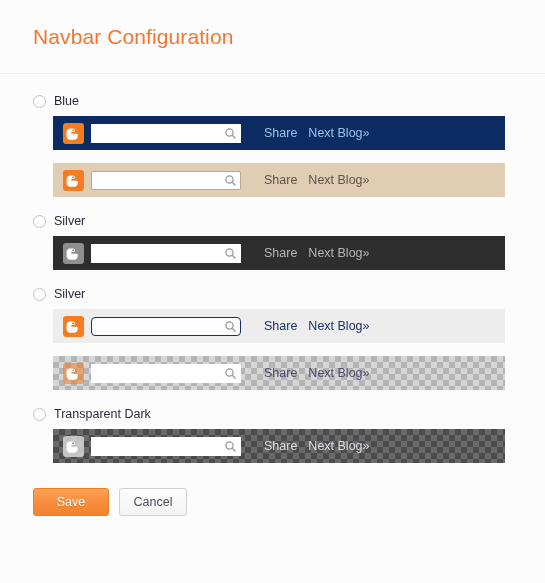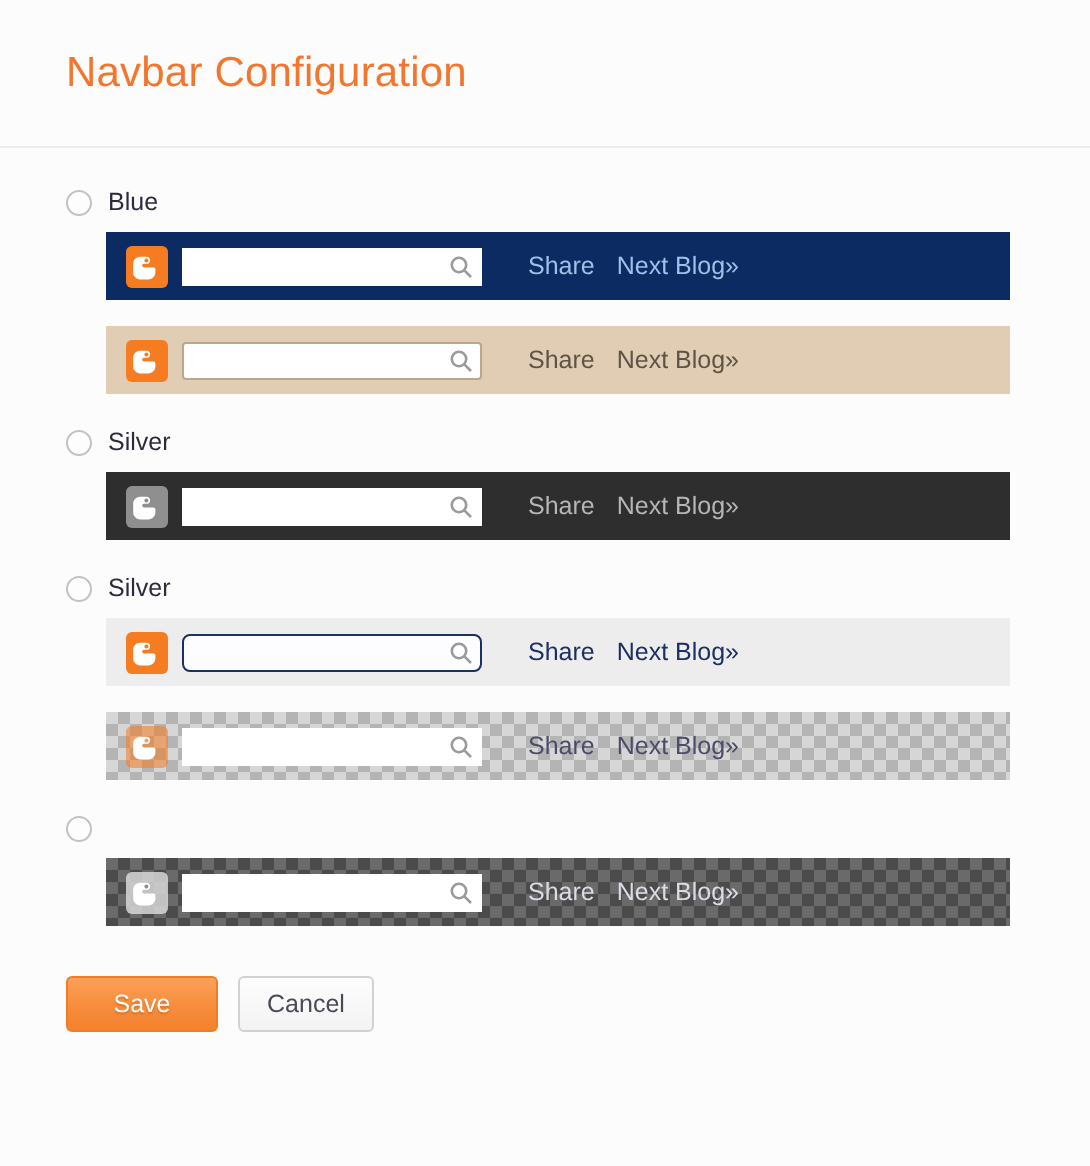--- a/index.html
+++ b/index.html
@@ -350,20 +350,21 @@
             <span class="bar-link">Share</span>
             <span class="bar-link">Next Blog»</span>
           </span>
         </div>
       </div>
     </div>
 
     <div class="option">
       <div class="option-head">
         <span class="radio"></span>
+        <span class="option-label">Transparent Dark</span>
       </div>
       <div class="preview">
         <div class="bar transdark">
           <span class="blogger-icon">
             <svg width="21" height="21" viewBox="0 0 21 21">
                 <path fill="#ffffff" d="M7.1 5.4h3.2c1 0 1.8.8 1.8 1.8s-.8 1.7-1.8 1.7H9c-.5 0-.9.4-.9.9s.4.9.9.9h4.8c.5 0 .9.4.9.9v1.7c0 1.9-1.6 3.4-3.5 3.4H7.1c-1.9 0-3.5-1.5-3.5-3.4V8.8c0-1.9 1.6-3.4 3.5-3.4z"></path>
                 <circle cx="10.2" cy="7.2" r="1" fill="#8f8f8f"></circle>
               </svg>
           </span>
           <span class="search-box">

